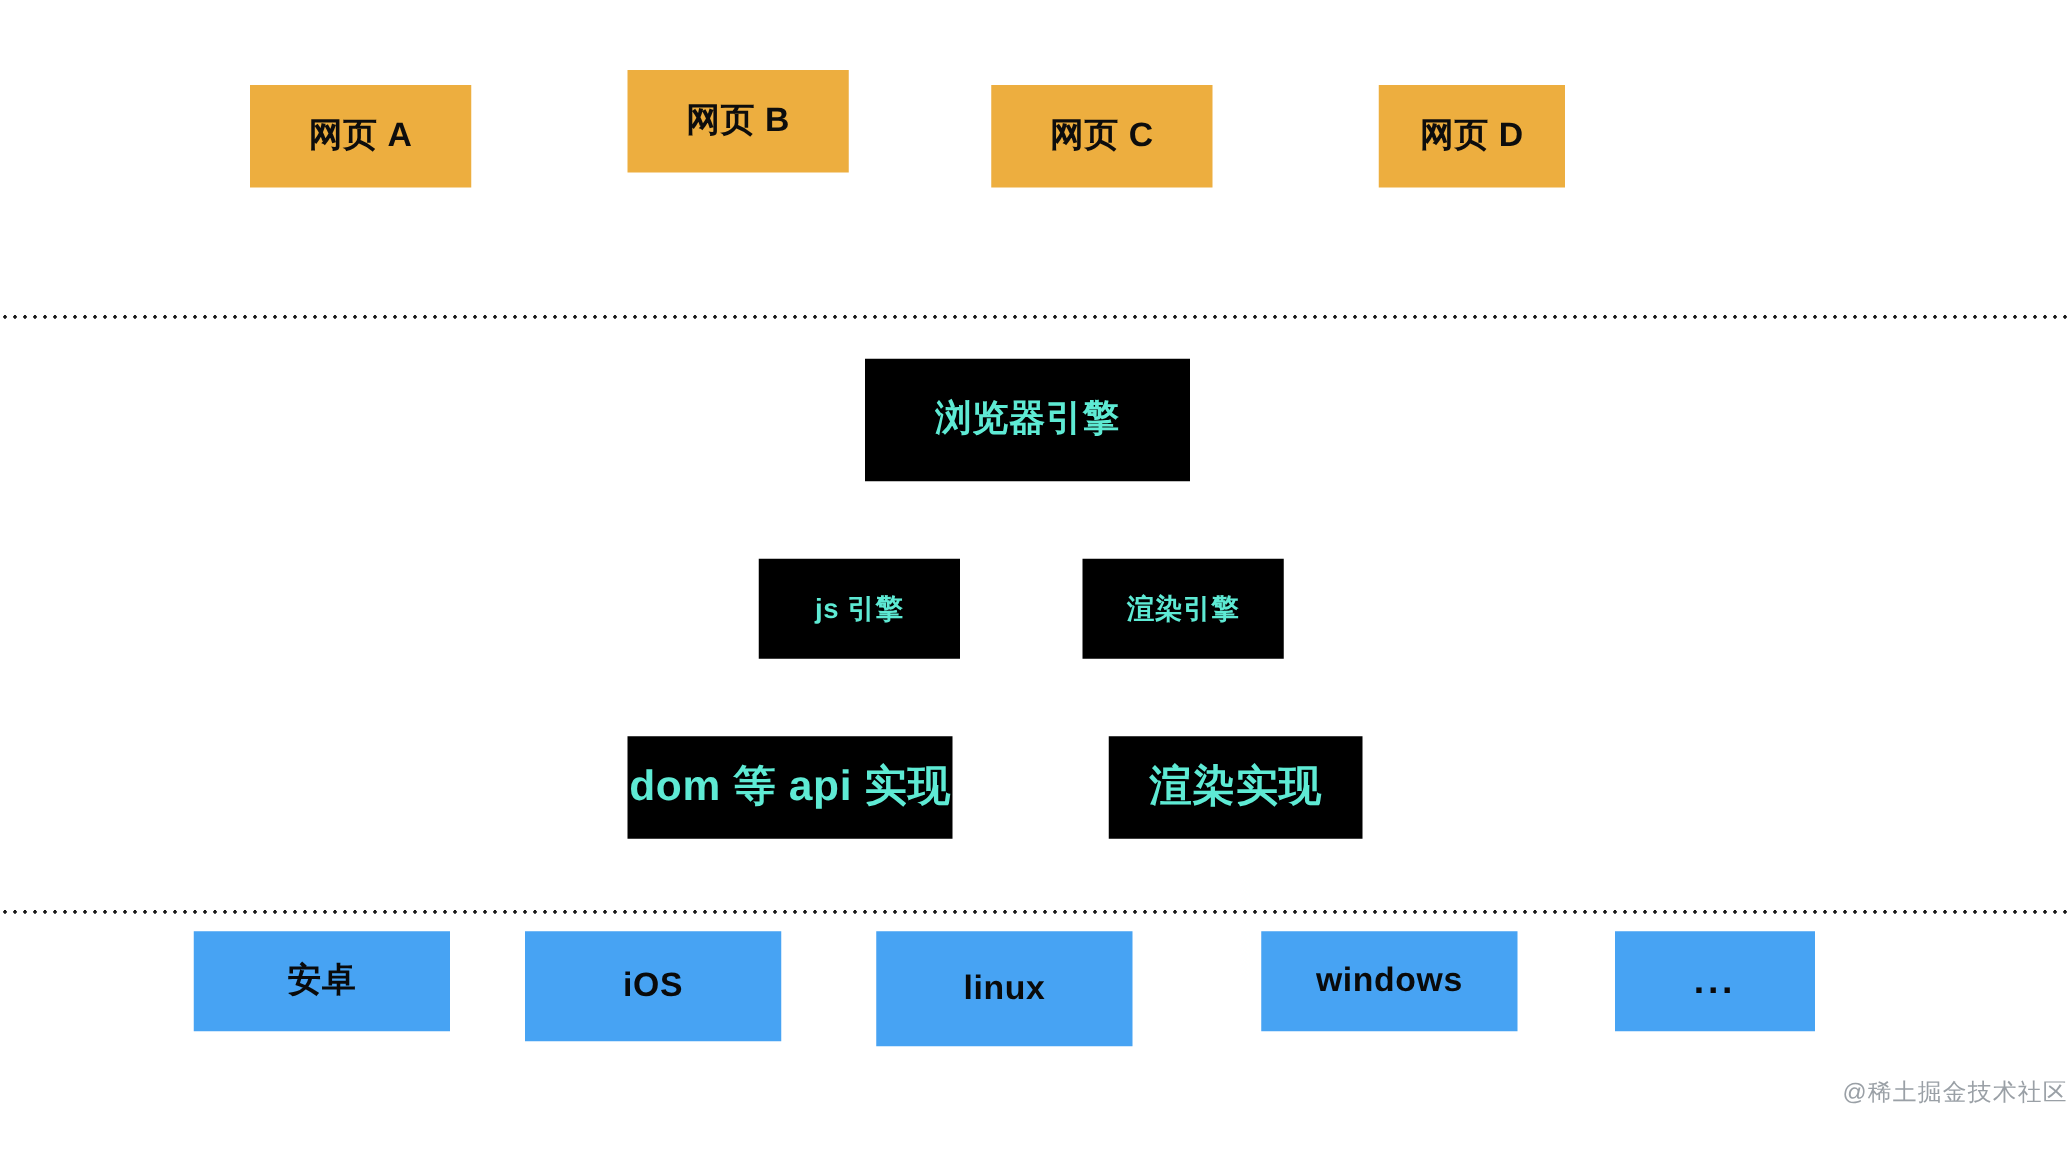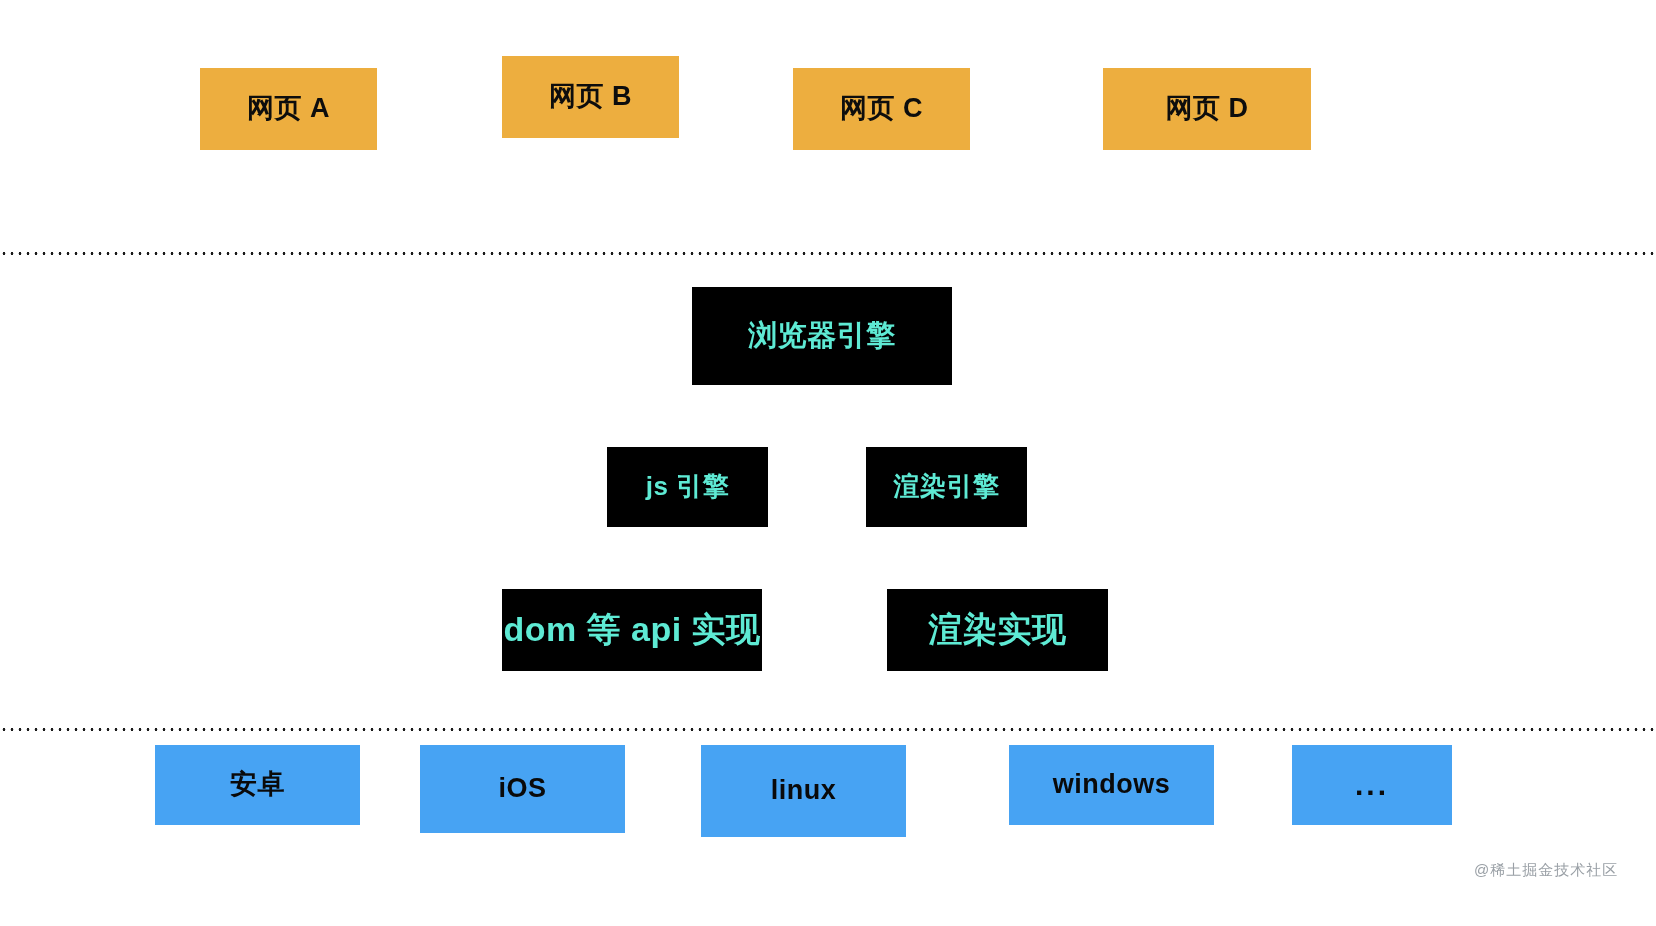--- a/index.html
+++ b/index.html
@@ -40,21 +40,21 @@
     font-weight: 700;
   }
 
   
   .engine-box {
     background: #000000;
     color: #5eead4;
     font-weight: 700;
   }
   .engine-box.lvl1 { font-size: 29px; }
-  .engine-box.lvl2 { font-size: 26px; }
+  .engine-box.lvl2 { font-size: 22px; }
   .engine-box.lvl3 { font-size: 34px; }
 
   
   .os-box {
     background: #47a3f3;
     color: #0a0a0a;
     font-size: 27px;
     font-weight: 700;
   }
   .os-box.ellipsis {
@@ -70,45 +70,45 @@
     height: 3px;
     background-image: radial-gradient(circle, #1a1a1a 0px, #1a1a1a 1.2px, rgba(0,0,0,0) 1.6px);
     background-size: 8px 3px;
     background-repeat: repeat-x;
     background-position: 0 50%;
   }
 
   
   .watermark {
     position: absolute;
-    font-size: 15px;
+    font-size: 19px;
     color: #9aa0a6;
     letter-spacing: 1px;
     white-space: nowrap;
   }
 </style>
 </head>
 <body>
 
 <div id="canvas">
 
   <div class="box page-box" style="left: 200px; top: 68px; width: 177px; height: 82px;">网页 A</div>
   <div class="box page-box" style="left: 502px; top: 56px; width: 177px; height: 82px;">网页 B</div>
   <div class="box page-box" style="left: 793px; top: 68px; width: 177px; height: 82px;">网页 C</div>
-  <div class="box page-box" style="left: 1103px; top: 68px; width: 208px; height: 82px;">网页 D</div>
+  <div class="box page-box" style="left: 1103px; top: 68px; width: 149px; height: 82px;">网页 D</div>
 
   <div class="divider" style="top: 252px;"></div>
 
   <div class="box engine-box lvl1" style="left: 692px; top: 287px; width: 260px; height: 98px;">浏览器引擎</div>
 
   <div class="box engine-box lvl2" style="left: 607px; top: 447px; width: 161px; height: 80px;">js 引擎</div>
   <div class="box engine-box lvl2" style="left: 866px; top: 447px; width: 161px; height: 80px;">渲染引擎</div>
 
   <div class="box engine-box lvl3" style="left: 502px; top: 589px; width: 260px; height: 82px;">dom 等 api 实现</div>
-  <div class="box engine-box lvl3" style="left: 887px; top: 589px; width: 221px; height: 82px;">渲染实现</div>
+  <div class="box engine-box lvl3" style="left: 887px; top: 589px; width: 203px; height: 82px;">渲染实现</div>
 
   <div class="divider" style="top: 728px;"></div>
 
   <div class="box os-box" style="left: 155px; top: 745px; width: 205px; height: 80px;">安卓</div>
   <div class="box os-box" style="left: 420px; top: 745px; width: 205px; height: 88px;">iOS</div>
   <div class="box os-box" style="left: 701px; top: 745px; width: 205px; height: 92px;">linux</div>
   <div class="box os-box" style="left: 1009px; top: 745px; width: 205px; height: 80px;">windows</div>
   <div class="box os-box ellipsis" style="left: 1292px; top: 745px; width: 160px; height: 80px;">...</div>
 
   <div class="watermark" style="left: 1474px; top: 861px;">@稀土掘金技术社区</div>

